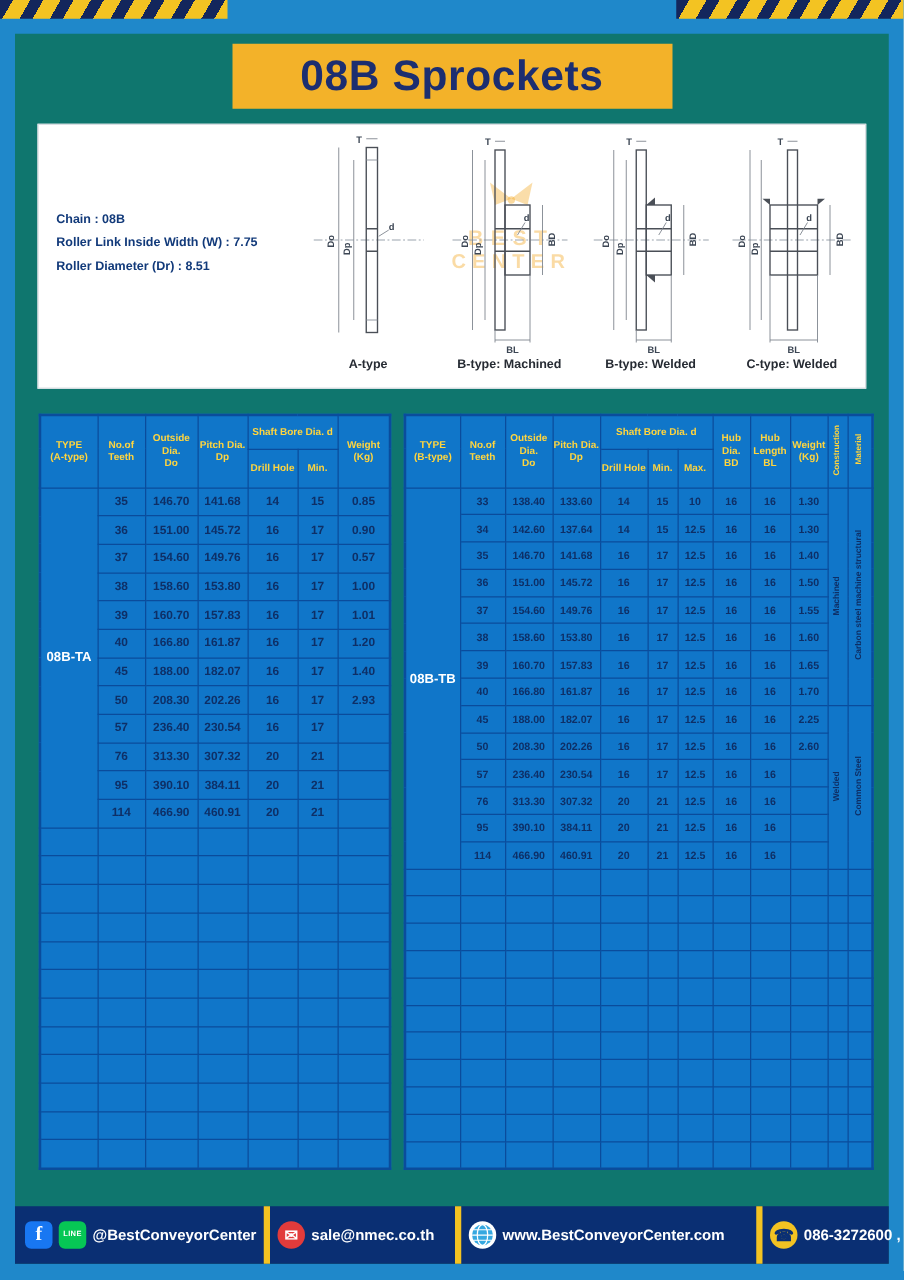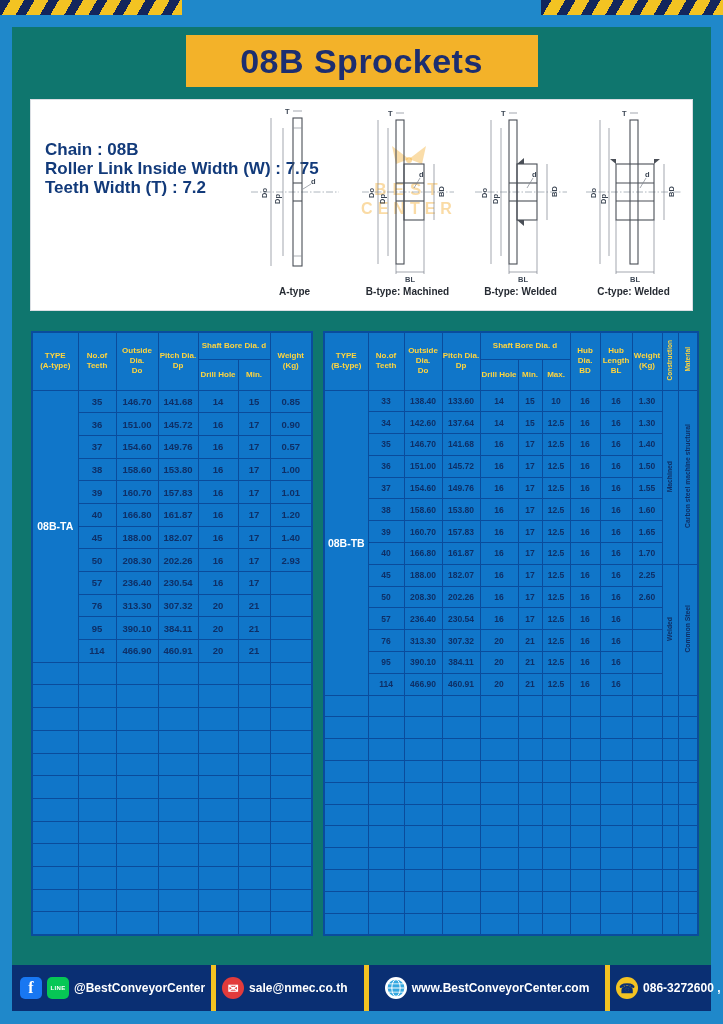--- a/index.html
+++ b/index.html
@@ -13,22 +13,22 @@
 
   .content { position:absolute; left:12px; right:12px; top:27px; bottom:13px; background:#0f766e;
     display:flex; flex-direction:column; }
 
   .banner { width:352px; height:52px; margin:8px auto 0; background:#f3b229;
     display:flex; align-items:center; justify-content:center; }
   .banner h1 { font-size:34px; color:#1c2e70; font-weight:bold; letter-spacing:.5px; }
 
   
   .spec-box { position:relative; margin:12px 18px 0; height:212px; border:1px solid #dadee3; background:#fff; }
-  .spec-text { position:absolute; left:14px; top:40px; color:#123a7a; font-weight:bold;
-    font-size:17px; line-height:19px; white-space:nowrap; }
+  .spec-text { position:absolute; left:14px; top:66px; color:#123a7a; font-weight:bold;
+    font-size:10px; line-height:19px; white-space:nowrap; }
 
   .watermark { position:absolute; left:288px; top:42px; width:180px; text-align:center;
     color:rgba(243,170,41,.42); font-weight:bold; pointer-events:none; }
   .watermark .wm-l1 { font-size:17px; letter-spacing:6px; }
   .watermark .wm-l2 { font-size:23px; letter-spacing:1px; }
   .watermark .wm-l3 { font-size:16px; letter-spacing:5px; }
 
   .diagrams { position:absolute; right:2px; top:4px; width:452px; height:204px; display:flex; }
   .fig { flex:1; display:flex; flex-direction:column; align-items:center; }
   .fig svg { width:104px; height:182px; }
@@ -53,21 +53,21 @@
   #tableB td { color:#0e2f66; font-size:8.5px; font-weight:bold; }
   td.type-cell { color:#ffffff !important; font-size:10.5px !important; font-weight:bold; }
   .vert-text { writing-mode:vertical-rl; transform:rotate(180deg); display:inline-block;
     font-size:6.8px; line-height:8px; max-height:168px; letter-spacing:0; }
   th .vert-text { font-size:6.5px; max-height:54px; color:#ffd53e; }
   td.group-cell .vert-text { color:#0e2f66; }
 
   
   .footer { margin-top:auto; height:46px; background:#0a2f73; display:flex; align-items:center; padding:0 8px; }
   .f-sec { display:flex; align-items:center; gap:5px; color:#ffffff; font-weight:bold; font-size:12px; white-space:nowrap; }
-  .f-sec.s1 { flex:0 0 168px; } .f-sec.s2 { flex:0 0 136px; } .f-sec.s3 { flex:0 0 224px;justify-content:center; } .f-sec.s4 { flex:1; }
+  .f-sec.s1 { flex:0 0 168px; } .f-sec.s2 { flex:0 0 136px; } .f-sec.s3 { flex:0 0 224px; } .f-sec.s4 { flex:1; }
   .f-sep { width:5px; height:46px; background:#f3c322; margin:0 6px; flex:0 0 auto; }
   .ficon { width:22px; height:22px; border-radius:5px; display:inline-flex; align-items:center; justify-content:center; flex:0 0 auto; }
   .ficon.fb { background:#1877f2; color:#fff; font-family:"Liberation Serif",serif; font-weight:bold; font-size:16px; }
   .ficon.line { background:#06c755; color:#fff; font-size:6px; font-weight:bold; letter-spacing:.3px; }
   .ficon.round { border-radius:50%; }
   .ficon.mail { background:#e23b3b; color:#fff; font-size:13px; }
   .ficon.phone { background:#f3c322; color:#0a2f73; font-size:13px; }
 </style>
 </head>
 <body>
@@ -89,21 +89,21 @@
           <path d="M23,17 L40,4 L36,22 Z" fill="rgba(243,170,41,.40)"></path>
           <circle cx="23" cy="18" r="3" fill="rgba(243,170,41,.45)"></circle>
         </svg>
         <div class="wm-l1">BEST</div>
         <div class="wm-l3">CENTER</div>
       </div>
 
       <div class="spec-text">
         <div>Chain  : 08B</div>
         <div>Roller Link Inside Width (W)  :  7.75</div>
-        <div>Teeth Width (T)  :  7.2</div>
+        <div>Roller Diameter (Dr) : 8.51</div>
       </div>
 
       <div class="diagrams">
 
         <div class="fig">
           <svg viewBox="0 0 104 182">
             <line class="cl" x1="8" y1="88" x2="96" y2="88"></line>
             <rect class="pl" x="50" y="14" width="9" height="148"></rect>
             <line class="pl2" x1="50" y1="24" x2="59" y2="24"></line>
             <line class="pl2" x1="50" y1="152" x2="59" y2="152"></line>

